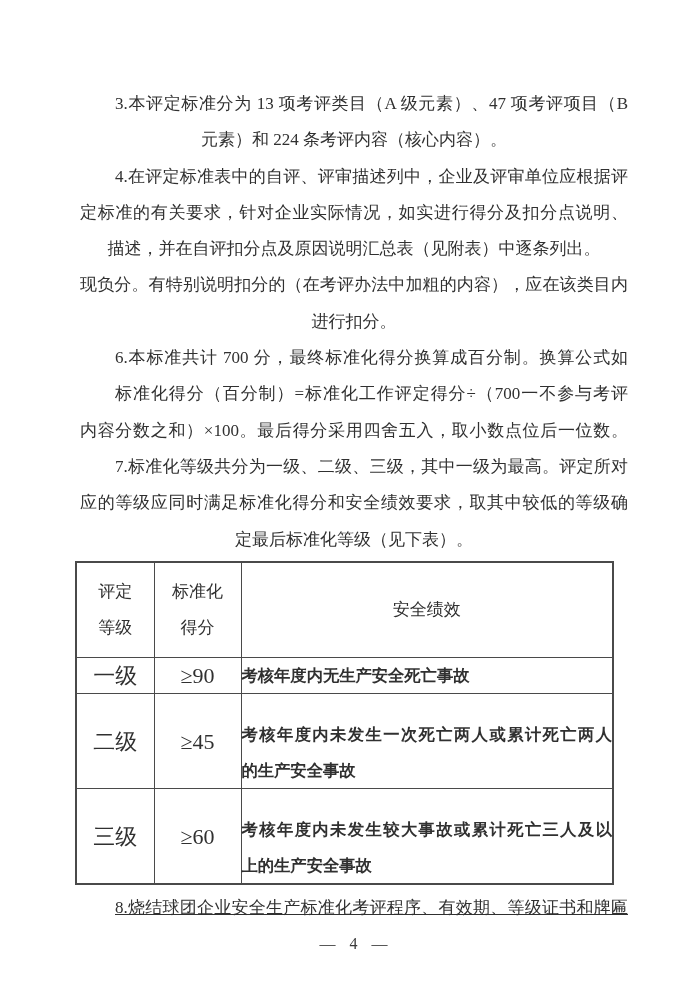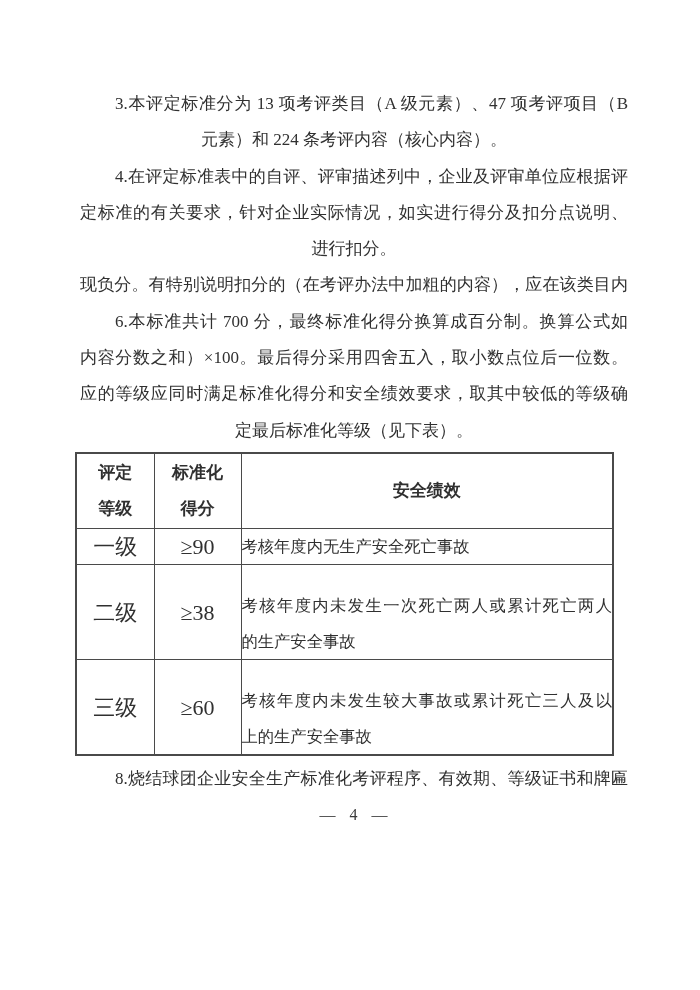--- a/index.html
+++ b/index.html
@@ -18,50 +18,53 @@
   .tline.just{text-align:justify;text-align-last:justify;}
   
   table.rating{
     border-collapse:collapse;table-layout:fixed;
     width:537px;margin-left:-5px;margin-top:3px;
     border:2px solid #4a4a4a;
   }
   table.rating th, table.rating td{
     border:1px solid #4a4a4a;padding:0;vertical-align:middle;
   }
-  table.rating th{font-weight:bold;font-size:17px;padding:1px 0;}
+  table.rating th{font-weight:normal;font-size:17px;padding:11px 0;}
   .hline{line-height:36px;text-align:center;}
   td.c1,td.c2{text-align:center;font-size:22px;line-height:35px;}
   td.c3{font-size:16.3px;padding:2px 8px 2px 14px;}
-  .cline{line-height:35.5px;text-align:left;}
+  .cline{line-height:35.5px;text-align:left;font-weight:bold;}
   .cline.just{text-align:justify;text-align-last:justify;margin-top:23px;}
   
-  .post{margin-top:6px;}
+  .post{margin-top:6px;text-decoration:underline;}
   .post .tline{line-height:34px;height:34px;}
   
   .footer{
     margin-top:10px;text-align:center;font-size:16px;color:#3a3a3a;
     word-spacing:8px;letter-spacing:1px;
   }
 </style>
 </head>
 <body>
 
 <div class="page">
   <div class="content">
 
     <div id="pre-lines">
         <div class="tline ind just">3.本评定标准分为 13 项考评类目（A 级元素）、47 项考评项目（B 级</div>
         <div class="tline">元素）和 224 条考评内容（核心内容）。</div>
         <div class="tline ind just">4.在评定标准表中的自评、评审描述列中，企业及评审单位应根据评</div>
         <div class="tline just">定标准的有关要求，针对企业实际情况，如实进行得分及扣分点说明、</div>
+        <div class="tline">描述，并在自评扣分点及原因说明汇总表（见附表）中逐条列出。</div>
+        <div class="tline just">现负分。有特别说明扣分的（在考评办法中加粗的内容），应在该类目内</div>
         <div class="tline">进行扣分。</div>
-        <div class="tline just">现负分。有特别说明扣分的（在考评办法中加粗的内容），应在该类目内</div>
         <div class="tline ind just">6.本标准共计 700 分，最终标准化得分换算成百分制。换算公式如下：</div>
+        <div class="tline ind just">标准化得分（百分制）=标准化工作评定得分÷（700一不参与考评</div>
         <div class="tline just">内容分数之和）×100。最后得分采用四舍五入，取小数点位后一位数。</div>
+        <div class="tline ind just">7.标准化等级共分为一级、二级、三级，其中一级为最高。评定所对</div>
         <div class="tline just">应的等级应同时满足标准化得分和安全绩效要求，取其中较低的等级确</div>
         <div class="tline">定最后标准化等级（见下表）。</div>
       </div>
 
     <table class="rating">
       <colgroup>
         <col style="width:78px">
         <col style="width:87px">
         <col style="width:372px">
       </colgroup>
@@ -83,21 +86,21 @@
       <tbody id="table-rows">
           <tr>
             <td class="c1">一级</td>
             <td class="c2">≥90</td>
             <td class="c3">
               <div class="cline">考核年度内无生产安全死亡事故</div>
             </td>
           </tr>
           <tr>
             <td class="c1">二级</td>
-            <td class="c2">≥38</td>
+            <td class="c2">≥45</td>
             <td class="c3">
               <div class="cline just">考核年度内未发生一次死亡两人或累计死亡两人</div>
               <div class="cline">的生产安全事故</div>
             </td>
           </tr>
           <tr>
             <td class="c1">三级</td>
             <td class="c2">≥60</td>
             <td class="c3">
               <div class="cline just">考核年度内未发生较大事故或累计死亡三人及以</div>

